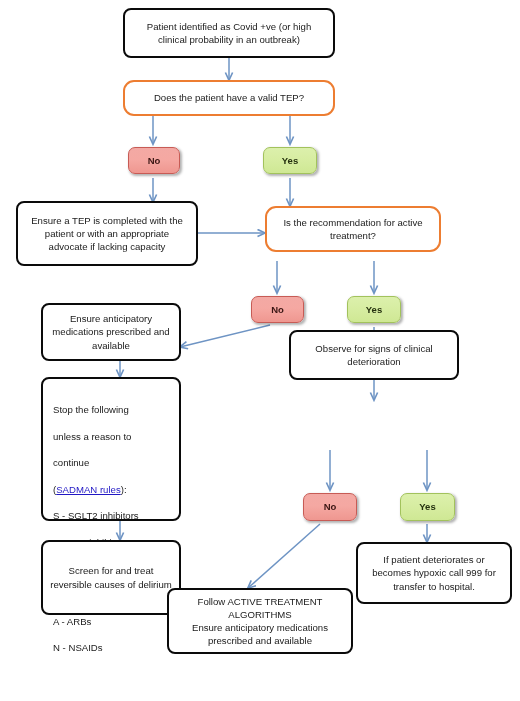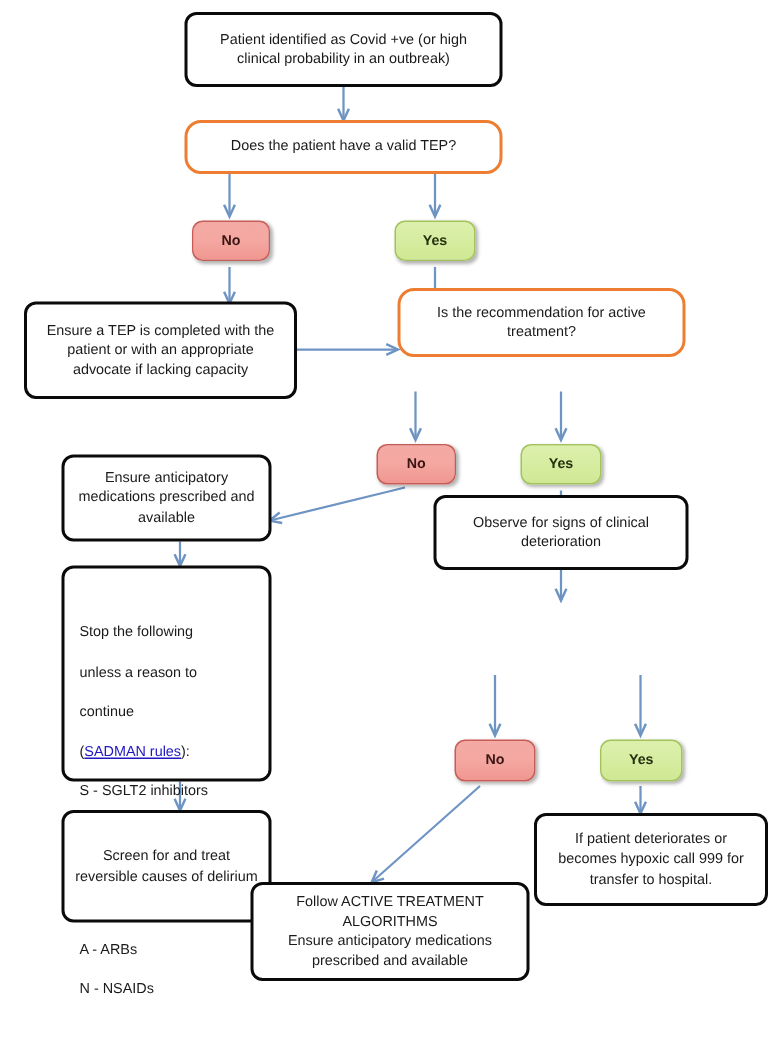--- a/index.html
+++ b/index.html
@@ -151,41 +151,41 @@
   </div>
 
   <div class="node pill yes" style="left:263px; top:147px; width:54px; height:27px;">
     <span class="txt">Yes</span>
   </div>
 
   <div class="node proc" style="left:16px; top:201px; width:182px; height:65px;">
     <span class="txt">Ensure a TEP is completed with the patient or with an appropriate advocate if lacking capacity</span>
   </div>
 
-  <div class="node decision" style="left:265px; top:192px; width:192px; height:46px;">
+  <div class="node decision" style="left:265px; top:206px; width:176px; height:46px;">
     <span class="txt">Is the recommendation for active treatment?</span>
   </div>
 
   <div class="node pill no" style="left:251px; top:296px; width:53px; height:27px;">
     <span class="txt">No</span>
   </div>
 
   <div class="node pill yes" style="left:347px; top:296px; width:54px; height:27px;">
     <span class="txt">Yes</span>
   </div>
 
   <div class="node proc" style="left:41px; top:303px; width:140px; height:58px;">
     <span class="txt">Ensure anticipatory medications prescribed and available</span>
   </div>
 
   <div class="node proc" style="left:289px; top:330px; width:170px; height:50px;">
     <span class="txt">Observe for signs of clinical deterioration</span>
   </div>
 
-  <div class="node proc leftalign" style="left:41px; top:377px; width:140px; height:144px; padding:23px 10px; align-items:flex-start;">
+  <div class="node proc leftalign" style="left:41px; top:377px; width:140px; height:144px; padding:11px 10px; align-items:flex-start;">
     <span class="txt">
       <span>Stop the following</span><br>
       <span>unless a reason to</span><br>
       <span>continue</span><br>
       <span>(</span><span class="link">SADMAN rules</span><span>):</span><br>
       <span>S - SGLT2 inhibitors</span><br>
       <span>A - ACE inhibitors</span><br>
       <span>D - Diuretics</span><br>
       <span>M - Metformin</span><br>
       <span>A - ARBs</span><br>

